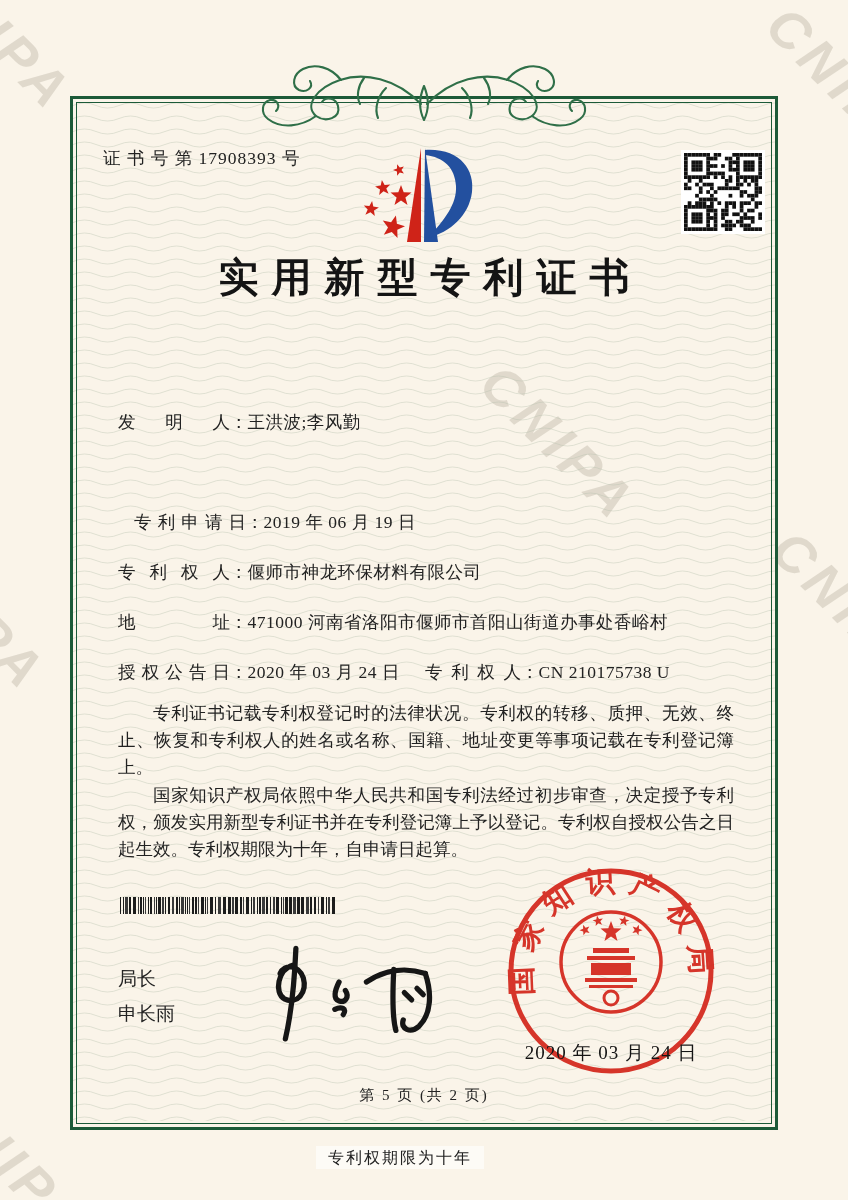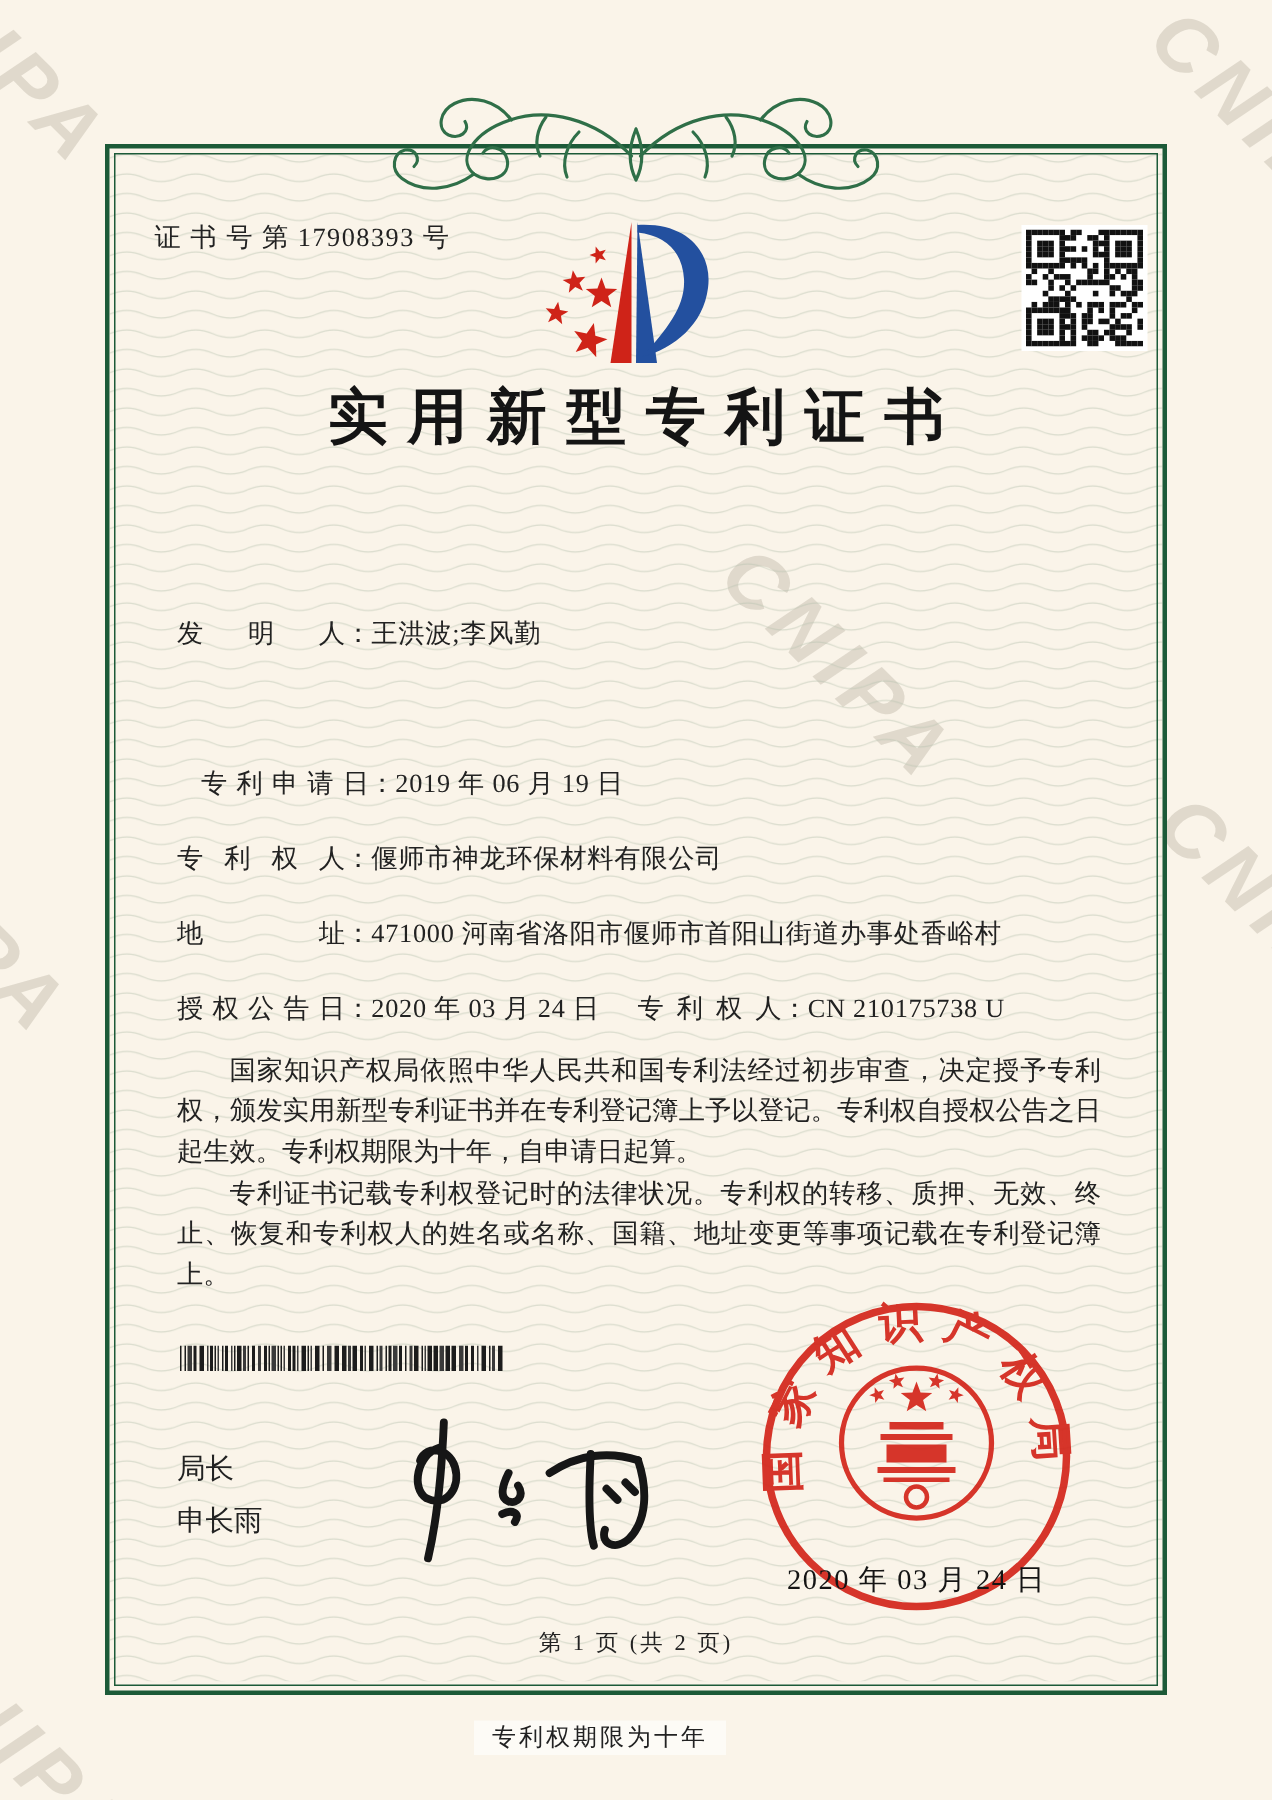--- a/index.html
+++ b/index.html
@@ -370,22 +370,22 @@
   <div class="row" style="top:660px;position:absolute;">
     <span>
       <span class="lbl">授权公告日</span><span>：</span><span class="val">2020 年 03 月 24 日</span>
     </span>
     <span class="grant2">
       <span class="lbl">专利权人</span><span>：</span><span class="val">CN 210175738 U</span>
     </span>
   </div>
 
   <div class="paras">
+    <p>专利证书记载专利权登记时的法律状况。专利权的转移、质押、无效、终止、恢复和专利权人的姓名或名称、国籍、地址变更等事项记载在专利登记簿上。</p>
     <p>国家知识产权局依照中华人民共和国专利法经过初步审查，决定授予专利权，颁发实用新型专利证书并在专利登记簿上予以登记。专利权自授权公告之日起生效。专利权期限为十年，自申请日起算。</p>
-    <p>专利证书记载专利权登记时的法律状况。专利权的转移、质押、无效、终止、恢复和专利权人的姓名或名称、国籍、地址变更等事项记载在专利登记簿上。</p>
   </div>
 
   <div class="barcode" id="barcode"><span style="width:1px;margin-right:2px"></span><span style="width:1px;margin-right:1px"></span><span style="width:3px;margin-right:1px"></span><span style="width:2px;margin-right:2px"></span><span style="width:3px;margin-right:2px"></span><span style="width:1px;margin-right:1px"></span><span style="width:2px;margin-right:1px"></span><span style="width:1px;margin-right:1px"></span><span style="width:1px;margin-right:2px"></span><span style="width:1px;margin-right:1px"></span><span style="width:2px;margin-right:2px"></span><span style="width:1px;margin-right:1px"></span><span style="width:1px;margin-right:1px"></span><span style="width:3px;margin-right:1px"></span><span style="width:2px;margin-right:1px"></span><span style="width:1px;margin-right:2px"></span><span style="width:2px;margin-right:2px"></span><span style="width:2px;margin-right:2px"></span><span style="width:2px;margin-right:1px"></span><span style="width:1px;margin-right:1px"></span><span style="width:3px;margin-right:1px"></span><span style="width:1px;margin-right:1px"></span><span style="width:1px;margin-right:1px"></span><span style="width:1px;margin-right:2px"></span><span style="width:2px;margin-right:1px"></span><span style="width:2px;margin-right:1px"></span><span style="width:1px;margin-right:2px"></span><span style="width:3px;margin-right:1px"></span><span style="width:1px;margin-right:1px"></span><span style="width:1px;margin-right:2px"></span><span style="width:3px;margin-right:2px"></span><span style="width:1px;margin-right:2px"></span><span style="width:3px;margin-right:2px"></span><span style="width:3px;margin-right:2px"></span><span style="width:3px;margin-right:1px"></span><span style="width:2px;margin-right:1px"></span><span style="width:3px;margin-right:2px"></span><span style="width:2px;margin-right:1px"></span><span style="width:1px;margin-right:2px"></span><span style="width:3px;margin-right:2px"></span><span style="width:1px;margin-right:1px"></span><span style="width:2px;margin-right:2px"></span><span style="width:1px;margin-right:1px"></span><span style="width:2px;margin-right:1px"></span><span style="width:3px;margin-right:1px"></span><span style="width:2px;margin-right:2px"></span><span style="width:1px;margin-right:2px"></span><span style="width:2px;margin-right:1px"></span><span style="width:3px;margin-right:2px"></span><span style="width:1px;margin-right:1px"></span><span style="width:1px;margin-right:1px"></span><span style="width:3px;margin-right:1px"></span><span style="width:3px;margin-right:1px"></span><span style="width:3px;margin-right:1px"></span><span style="width:3px;margin-right:1px"></span><span style="width:3px;margin-right:2px"></span><span style="width:3px;margin-right:1px"></span><span style="width:2px;margin-right:2px"></span><span style="width:2px;margin-right:2px"></span><span style="width:1px;margin-right:2px"></span><span style="width:3px;margin-right:2px"></span><span style="width:1px;margin-right:1px"></span><span style="width:2px;margin-right:2px"></span><span style="width:3px;margin-right:1px"></span></div>
 
   <div class="signer-title">局长</div>
   <div class="signer-name">申长雨</div>
 
   <svg class="signature" width="200" height="100" viewBox="0 0 190 95">
     <g fill="none" stroke="#161616" stroke-width="5" stroke-linecap="round">
       <path d="M52,22 C38,26 34,48 44,54 C56,60 66,48 62,34 C58,22 44,20 40,30"></path>
@@ -418,16 +418,16 @@
       <rect x="92" y="82" width="36" height="5"></rect>
       <rect x="86" y="90" width="48" height="4"></rect>
       <rect x="90" y="97" width="40" height="12"></rect>
       <rect x="84" y="112" width="52" height="4"></rect>
       <rect x="88" y="119" width="44" height="3"></rect>
       <circle cx="110" cy="132" r="7" fill="none" stroke="#d3251a" stroke-width="3"></circle>
     </g>
   </svg>
   <div class="seal-date">2020 年 03 月 24 日</div>
 
-  <div class="page-footer">第 1 页 (共 2 页)</div>
+  <div class="page-footer">第 5 页 (共 2 页)</div>
   <div class="cont-note"><em>专利权期限为十年</em></div>
 
 </div>
 
 </body></html>

